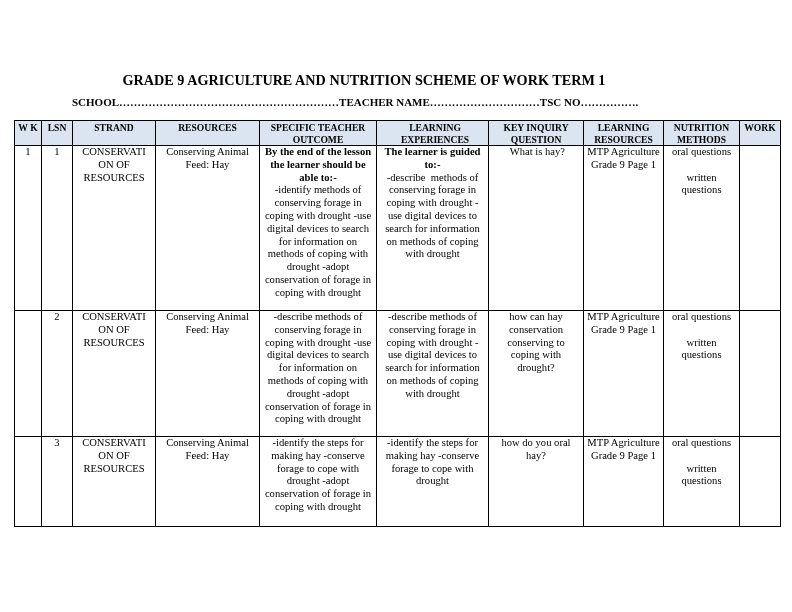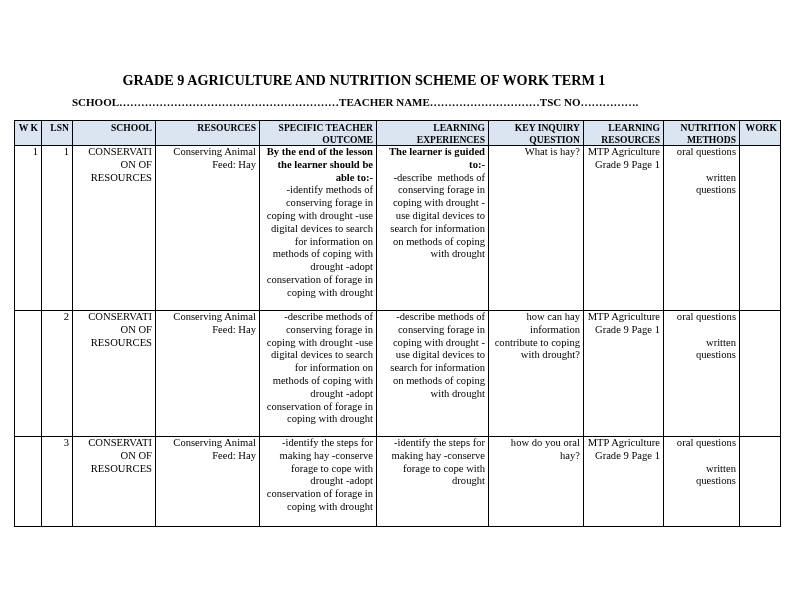--- a/index.html
+++ b/index.html
@@ -40,21 +40,21 @@
       width: 766px;
       border-collapse: collapse;
       table-layout: fixed;
       font-size: 10.6px;
       line-height: 12.8px;
     }
     table.scheme th, table.scheme td {
       border: 1px solid #000;
       vertical-align: top;
       padding: 0 3px;
-      text-align: right;
+      text-align: center;
       overflow: hidden;
       word-wrap: break-word;
     }
     table.scheme th {
       background: #dbe5f1;
       font-weight: bold;
       font-size: 9.6px;
       line-height: 11.5px;
       padding-top: 1px;
       height: 23px;
@@ -82,21 +82,21 @@
     <col style="width:112px">
     <col style="width:95px">
     <col style="width:80px">
     <col style="width:76px">
     <col style="width:41px">
   </colgroup>
   <thead>
     <tr>
       <th>W K</th>
       <th>LSN</th>
-      <th>SCHOOL</th>
+      <th>STRAND</th>
       <th>RESOURCES</th>
       <th>SPECIFIC TEACHER OUTCOME</th>
       <th style="padding-left:8px">LEARNING EXPERIENCES</th>
       <th>KEY INQUIRY QUESTION</th>
       <th>LEARNING RESOURCES</th>
       <th>NUTRITION METHODS</th>
       <th>WORK</th>
     </tr>
   </thead>
   <tbody>
@@ -122,21 +122,21 @@
       </td>
       <td></td>
     </tr>
     <tr class="r2">
       <td></td>
       <td>2</td>
       <td>CONSERVATI ON OF RESOURCES</td>
       <td>Conserving  Animal Feed: Hay</td>
       <td>-describe  methods of conserving forage in coping with drought -use digital devices to search for information on methods of coping with drought -adopt conservation of forage in coping with drought</td>
       <td>-describe  methods of conserving forage in coping with drought -use digital devices to search for information on methods of coping with drought</td>
-      <td>how can hay information contribute to coping with drought?</td>
+      <td>how can hay conservation conserving to coping with drought?</td>
       <td>MTP Agriculture Grade 9 Page 1</td>
       <td>
         <span class="cell-line">oral questions</span>
         <span class="gap"></span>
         <span class="cell-line">written questions</span>
       </td>
       <td></td>
     </tr>
     <tr class="r3">
       <td></td>

